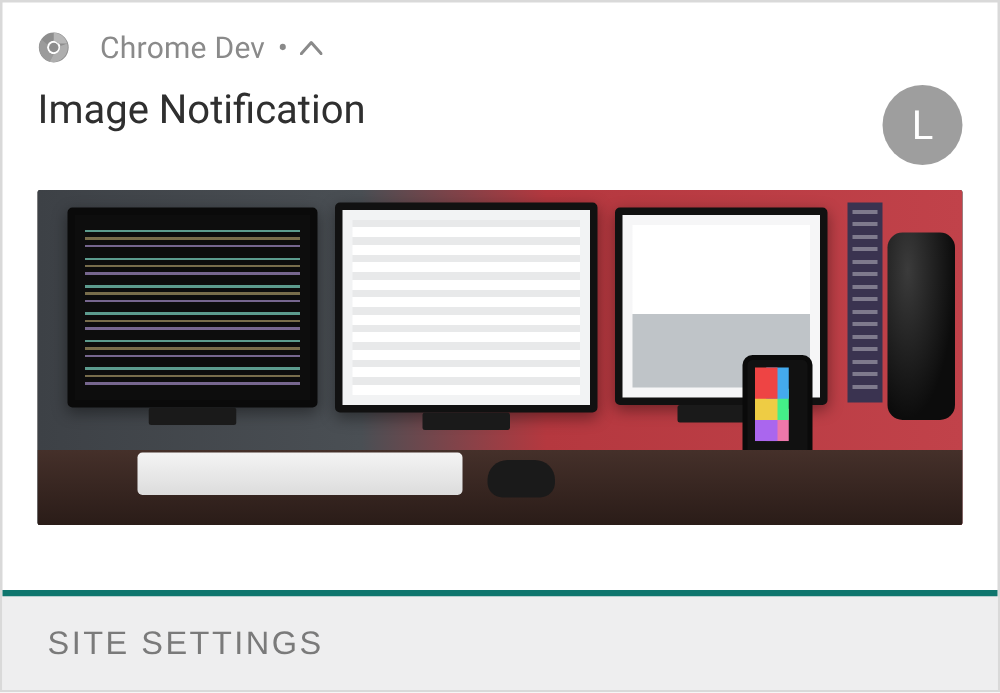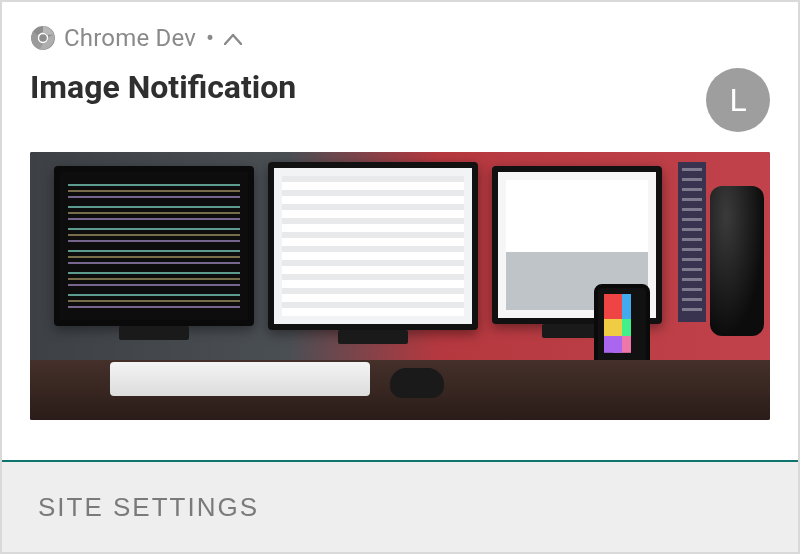--- a/index.html
+++ b/index.html
@@ -9,21 +9,21 @@
     height: 554px;
     border: 2px solid #d9d9d9;
     background: #fff;
     display: flex;
     flex-direction: column;
   }
   .header-row {
     display: flex;
     align-items: center;
     padding: 22px 28px 10px 28px;
-    gap: 8px;
+    gap: 24px;
   }
   .chrome-icon {
     width: 26px;
     height: 26px;
     flex-shrink: 0;
   }
   .source-line {
     color: #8a8a8a;
     font-size: 24px;
     letter-spacing: 0.2px;
@@ -40,21 +40,21 @@
     top: -1px;
   }
   .title-row {
     display: flex;
     align-items: flex-start;
     padding: 6px 28px 20px 28px;
   }
   .title {
     font-size: 32px;
     color: #2f2f2f;
-    font-weight: 700;
+    font-weight: 400;
     flex: 1;
   }
   .avatar {
     width: 64px;
     height: 64px;
     border-radius: 50%;
     background: #9e9e9e;
     color: #fff;
     display: flex;
     align-items: center;
@@ -153,22 +153,22 @@
     background: linear-gradient(180deg,#f4f4f4,#dcdcdc);
     border-radius: 4px;
   }
   .mouse {
     position:absolute; left: 360px; bottom: 22px; width: 54px; height: 30px;
     background:#1a1a1a; border-radius: 16px 16px 12px 12px;
   }
   .actions {
     margin-top: auto;
     background: #eeeeef;
-    border-top: 2px solid #0f766e;
-    height: 92px;
+    border-top: 5px solid #0f766e;
+    height: 80px;
     display: flex;
     align-items: center;
     padding: 0 36px;
   }
   .action-btn {
     color: #7a7a7a;
     font-size: 26px;
     letter-spacing: 2px;
     font-weight: 500;
     background: none;

